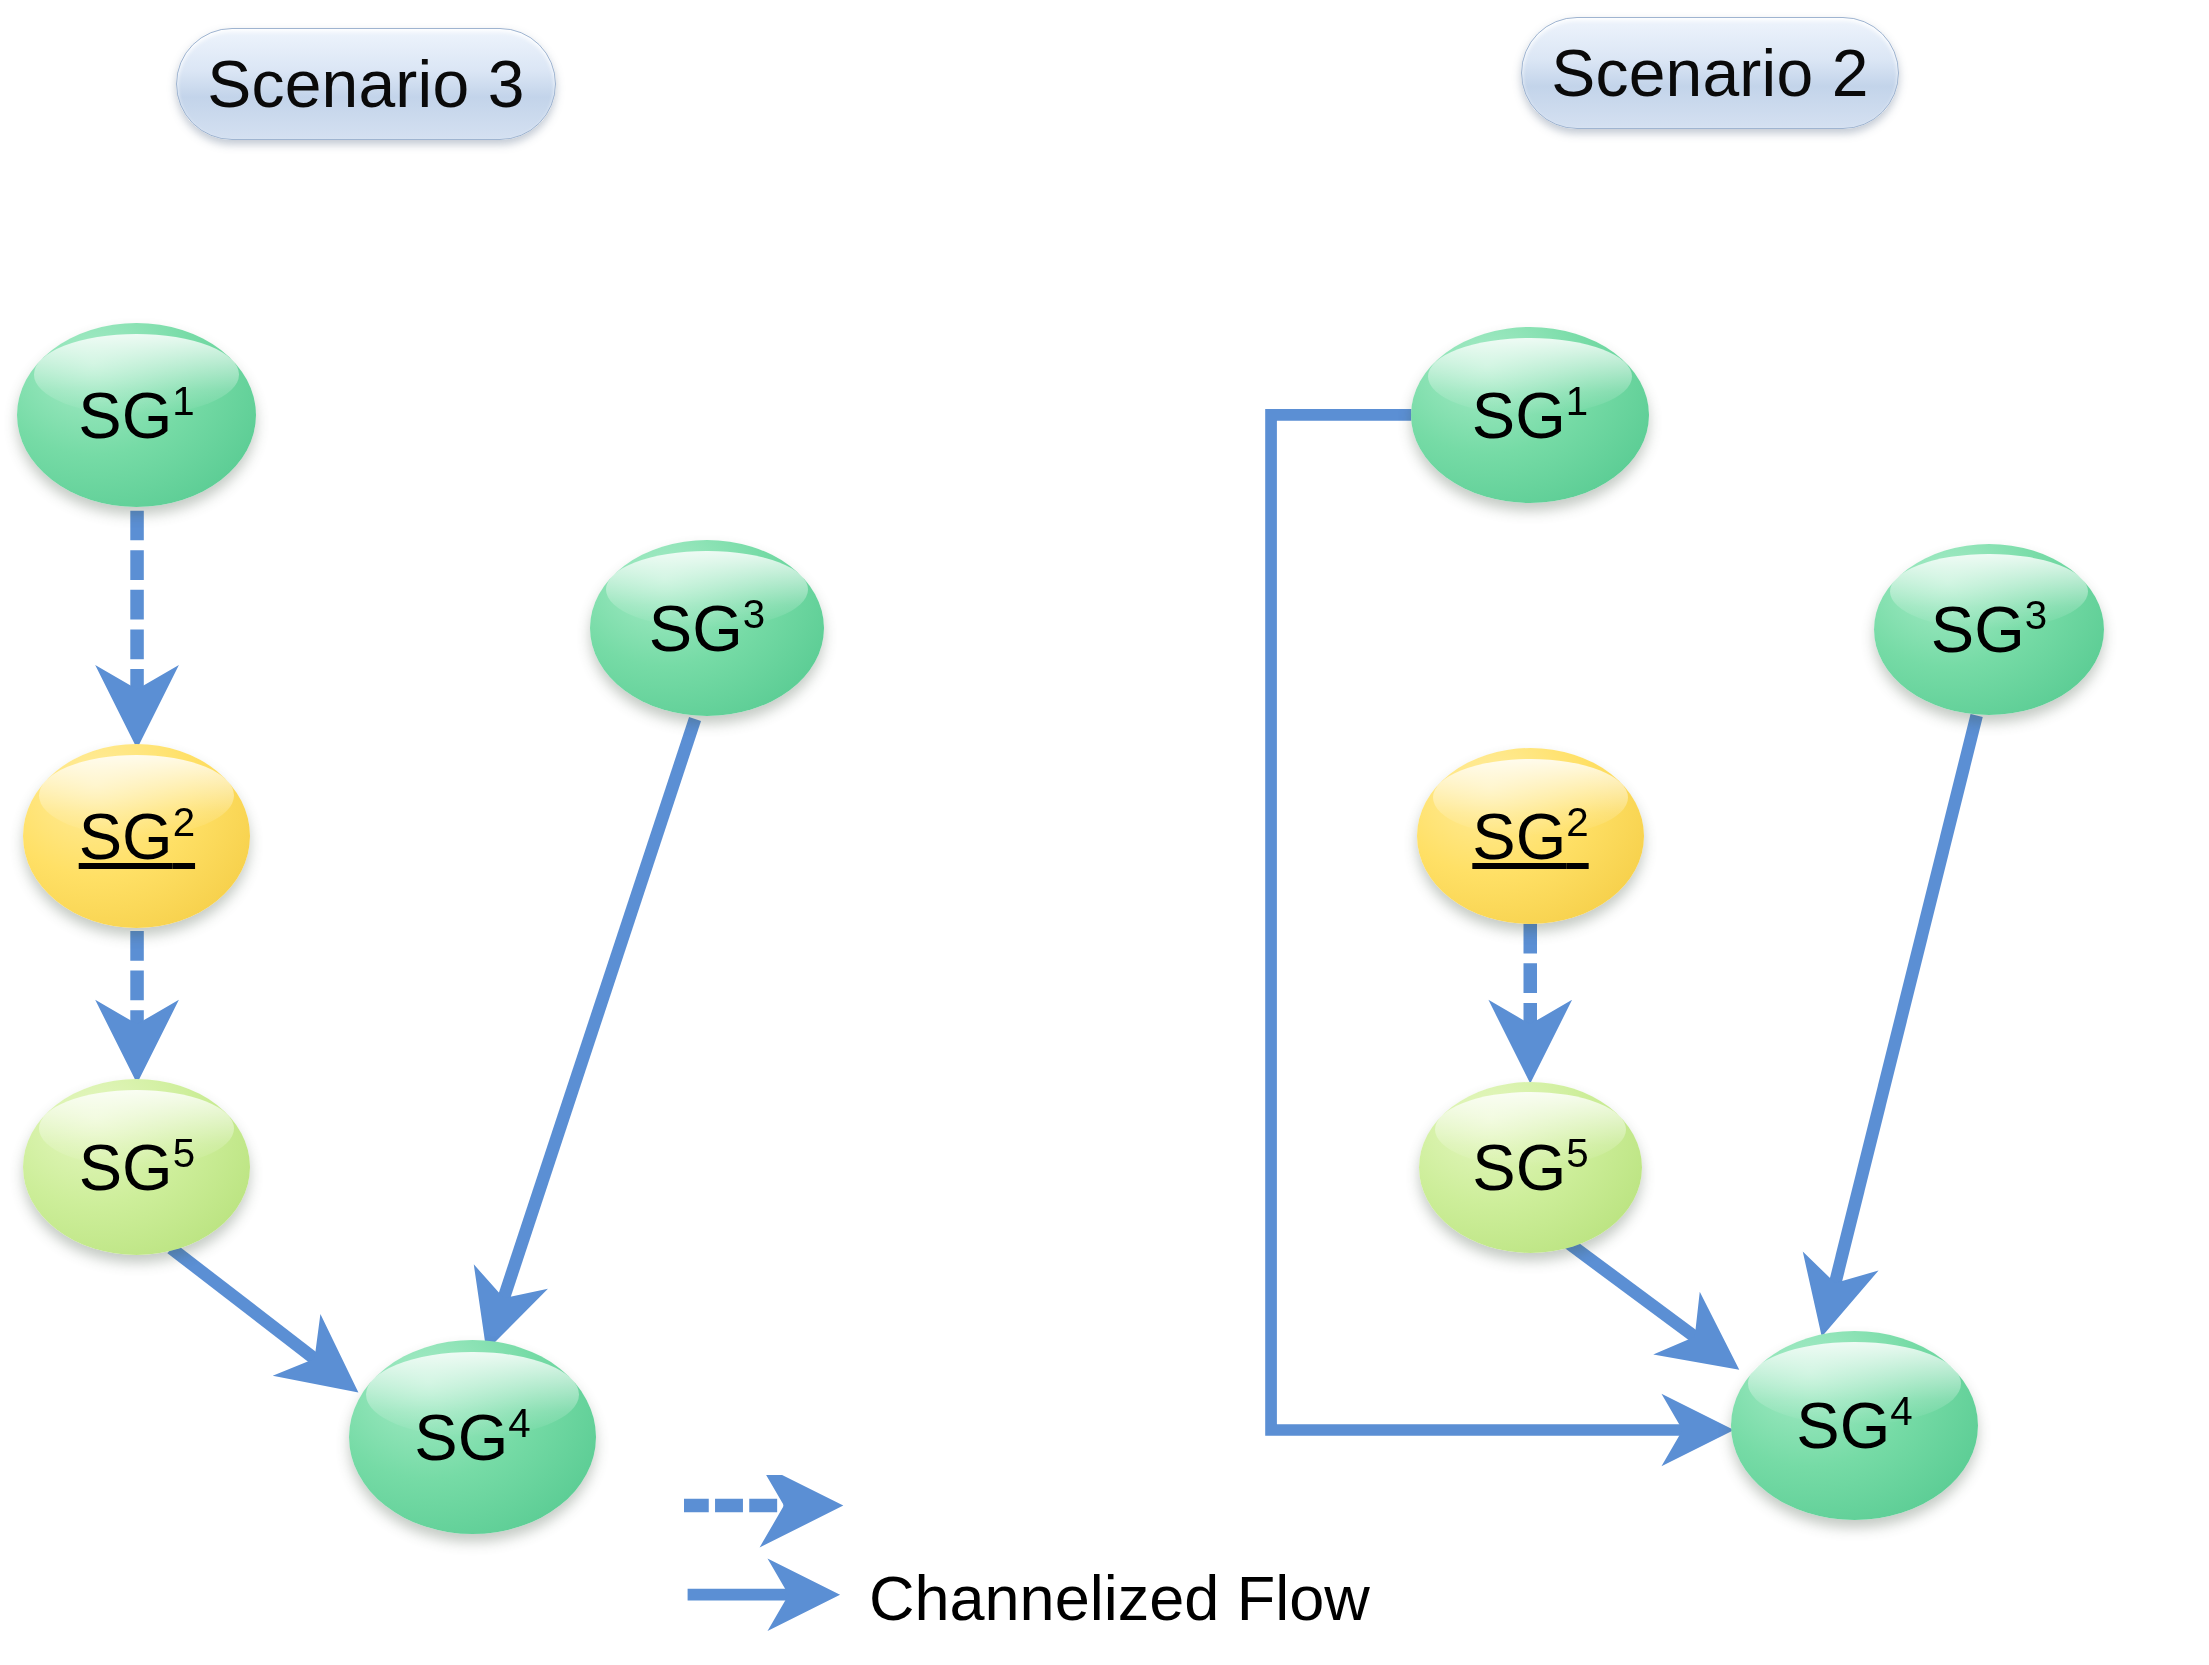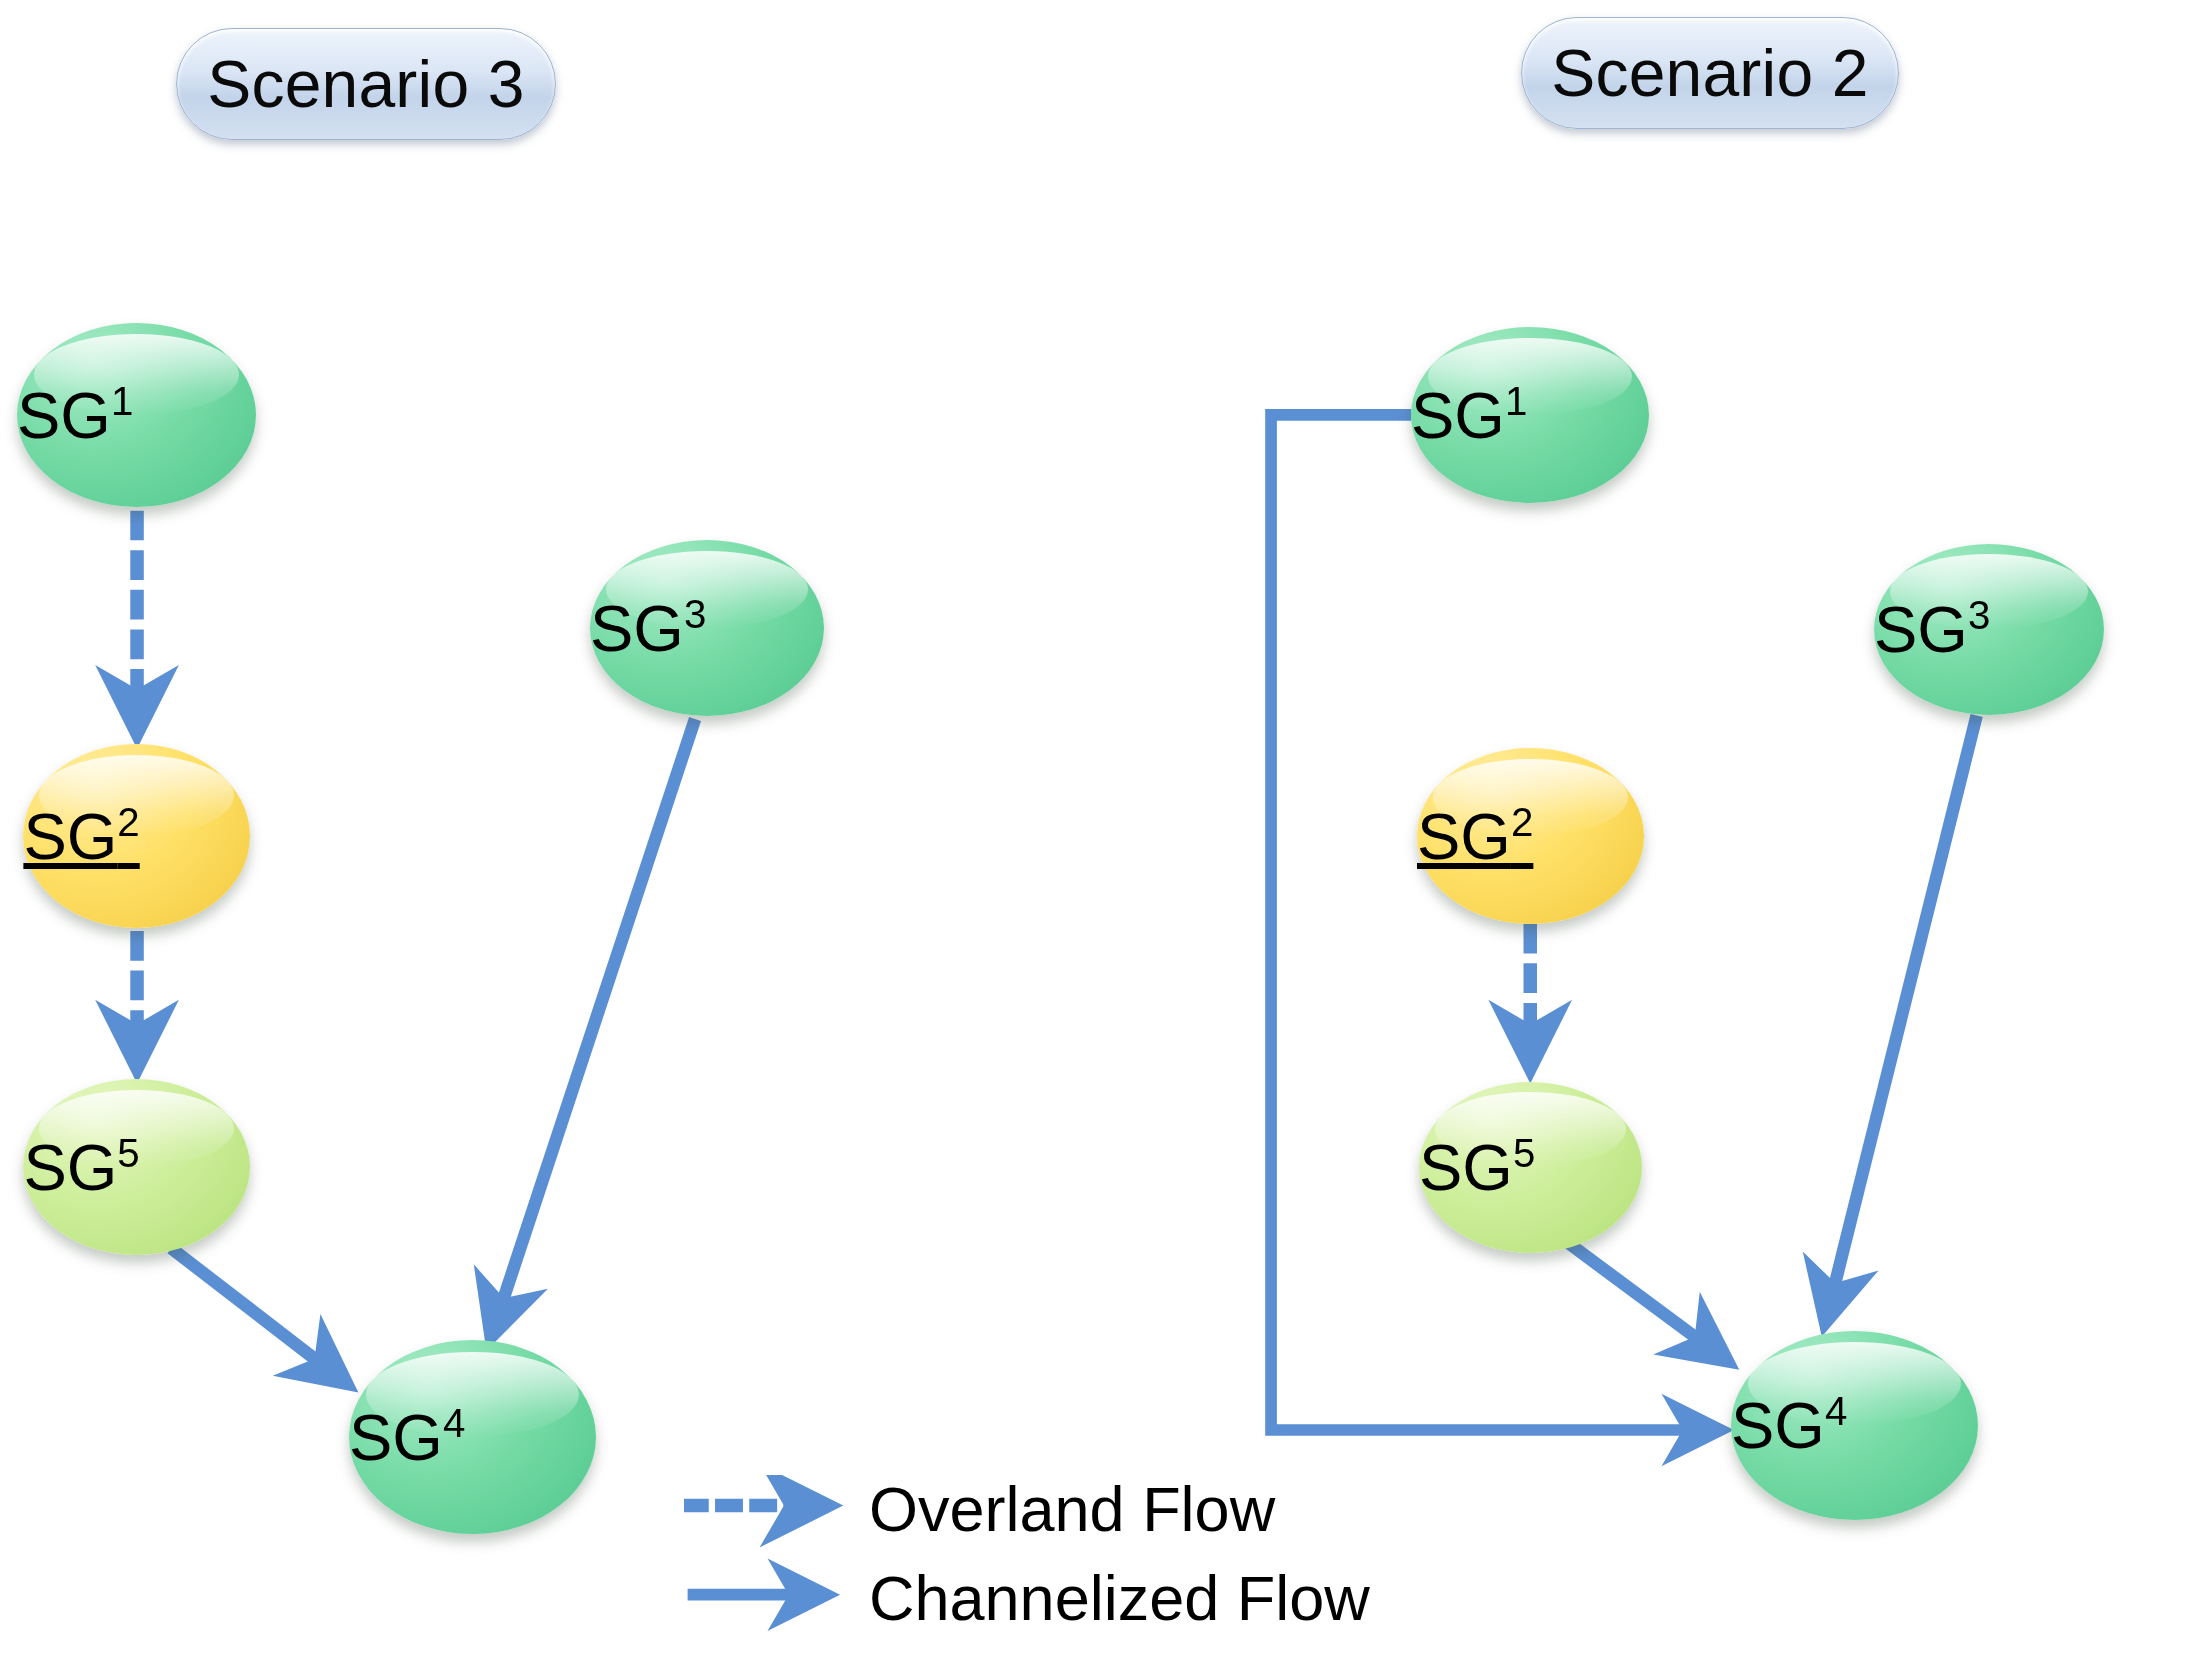--- a/index.html
+++ b/index.html
@@ -9,21 +9,21 @@
   #edges{position:absolute;left:0;top:0;width:2210px;height:1665px;}
 
   .scenario-label{
     position:absolute;display:flex;align-items:center;justify-content:center;
     border-radius:899px;border:0.9px solid #9fb4d0;
     background:linear-gradient(180deg,#eef4fc 0%,#dbe6f5 38%,#c3d4ea 62%,#d4e0f1 100%);
     box-shadow:0 4.5px 8px rgba(80,100,130,.35), inset 0 2.7px 4.5px rgba(255,255,255,.95);
     color:#0a0a0a;font-size:66px;letter-spacing:0.2px;white-space:nowrap;
   }
   .node{
-    position:absolute;display:flex;align-items:center;justify-content:flex-start;
+    position:absolute;display:flex;align-items:center;justify-content:center;
     border-radius:50%;color:#000;font-size:65px;white-space:nowrap;
     box-shadow:0 8px 12.6px rgba(60,80,60,.30);
   }
   .node sup{font-size:0.62em;line-height:0;vertical-align:super;}
   .node .lbl{position:relative;z-index:2;}
   .node .gloss{
     position:absolute;left:7%;top:6%;width:86%;height:44%;
     border-radius:50%;pointer-events:none;z-index:1;
     background:linear-gradient(180deg,rgba(255,255,255,.85) 0%,rgba(255,255,255,.18) 70%,rgba(255,255,255,0) 100%);
   }
@@ -114,18 +114,17 @@
   <div class="node n-green" style="left:1731px;top:1323px;width:247px;height:189px;">
     <span class="gloss"></span>
     <span class="lbl"><span>SG</span><sup>4</sup></span>
   </div>
 
   <svg style="position:absolute;left:684px;top:1467px;width:216px;height:180px;" viewBox="0 0 240 200">
     <line x1="4" y1="34" x2="150" y2="34" stroke="#5B8FD4" stroke-width="15" stroke-dasharray="16 22" stroke-linecap="square" marker-end="url(#ah)"></line>
     <line x1="4" y1="133" x2="150" y2="133" stroke="#5B8FD4" stroke-width="13" marker-end="url(#ah)"></line>
   </svg>
 
-  <div class="legend" style="left:869px;top:1465px;">Overland Flow</div>
 
   <div class="legend" style="left:869px;top:1554px;">Channelized Flow</div>
 
 </div>
 
 
 </body></html>

